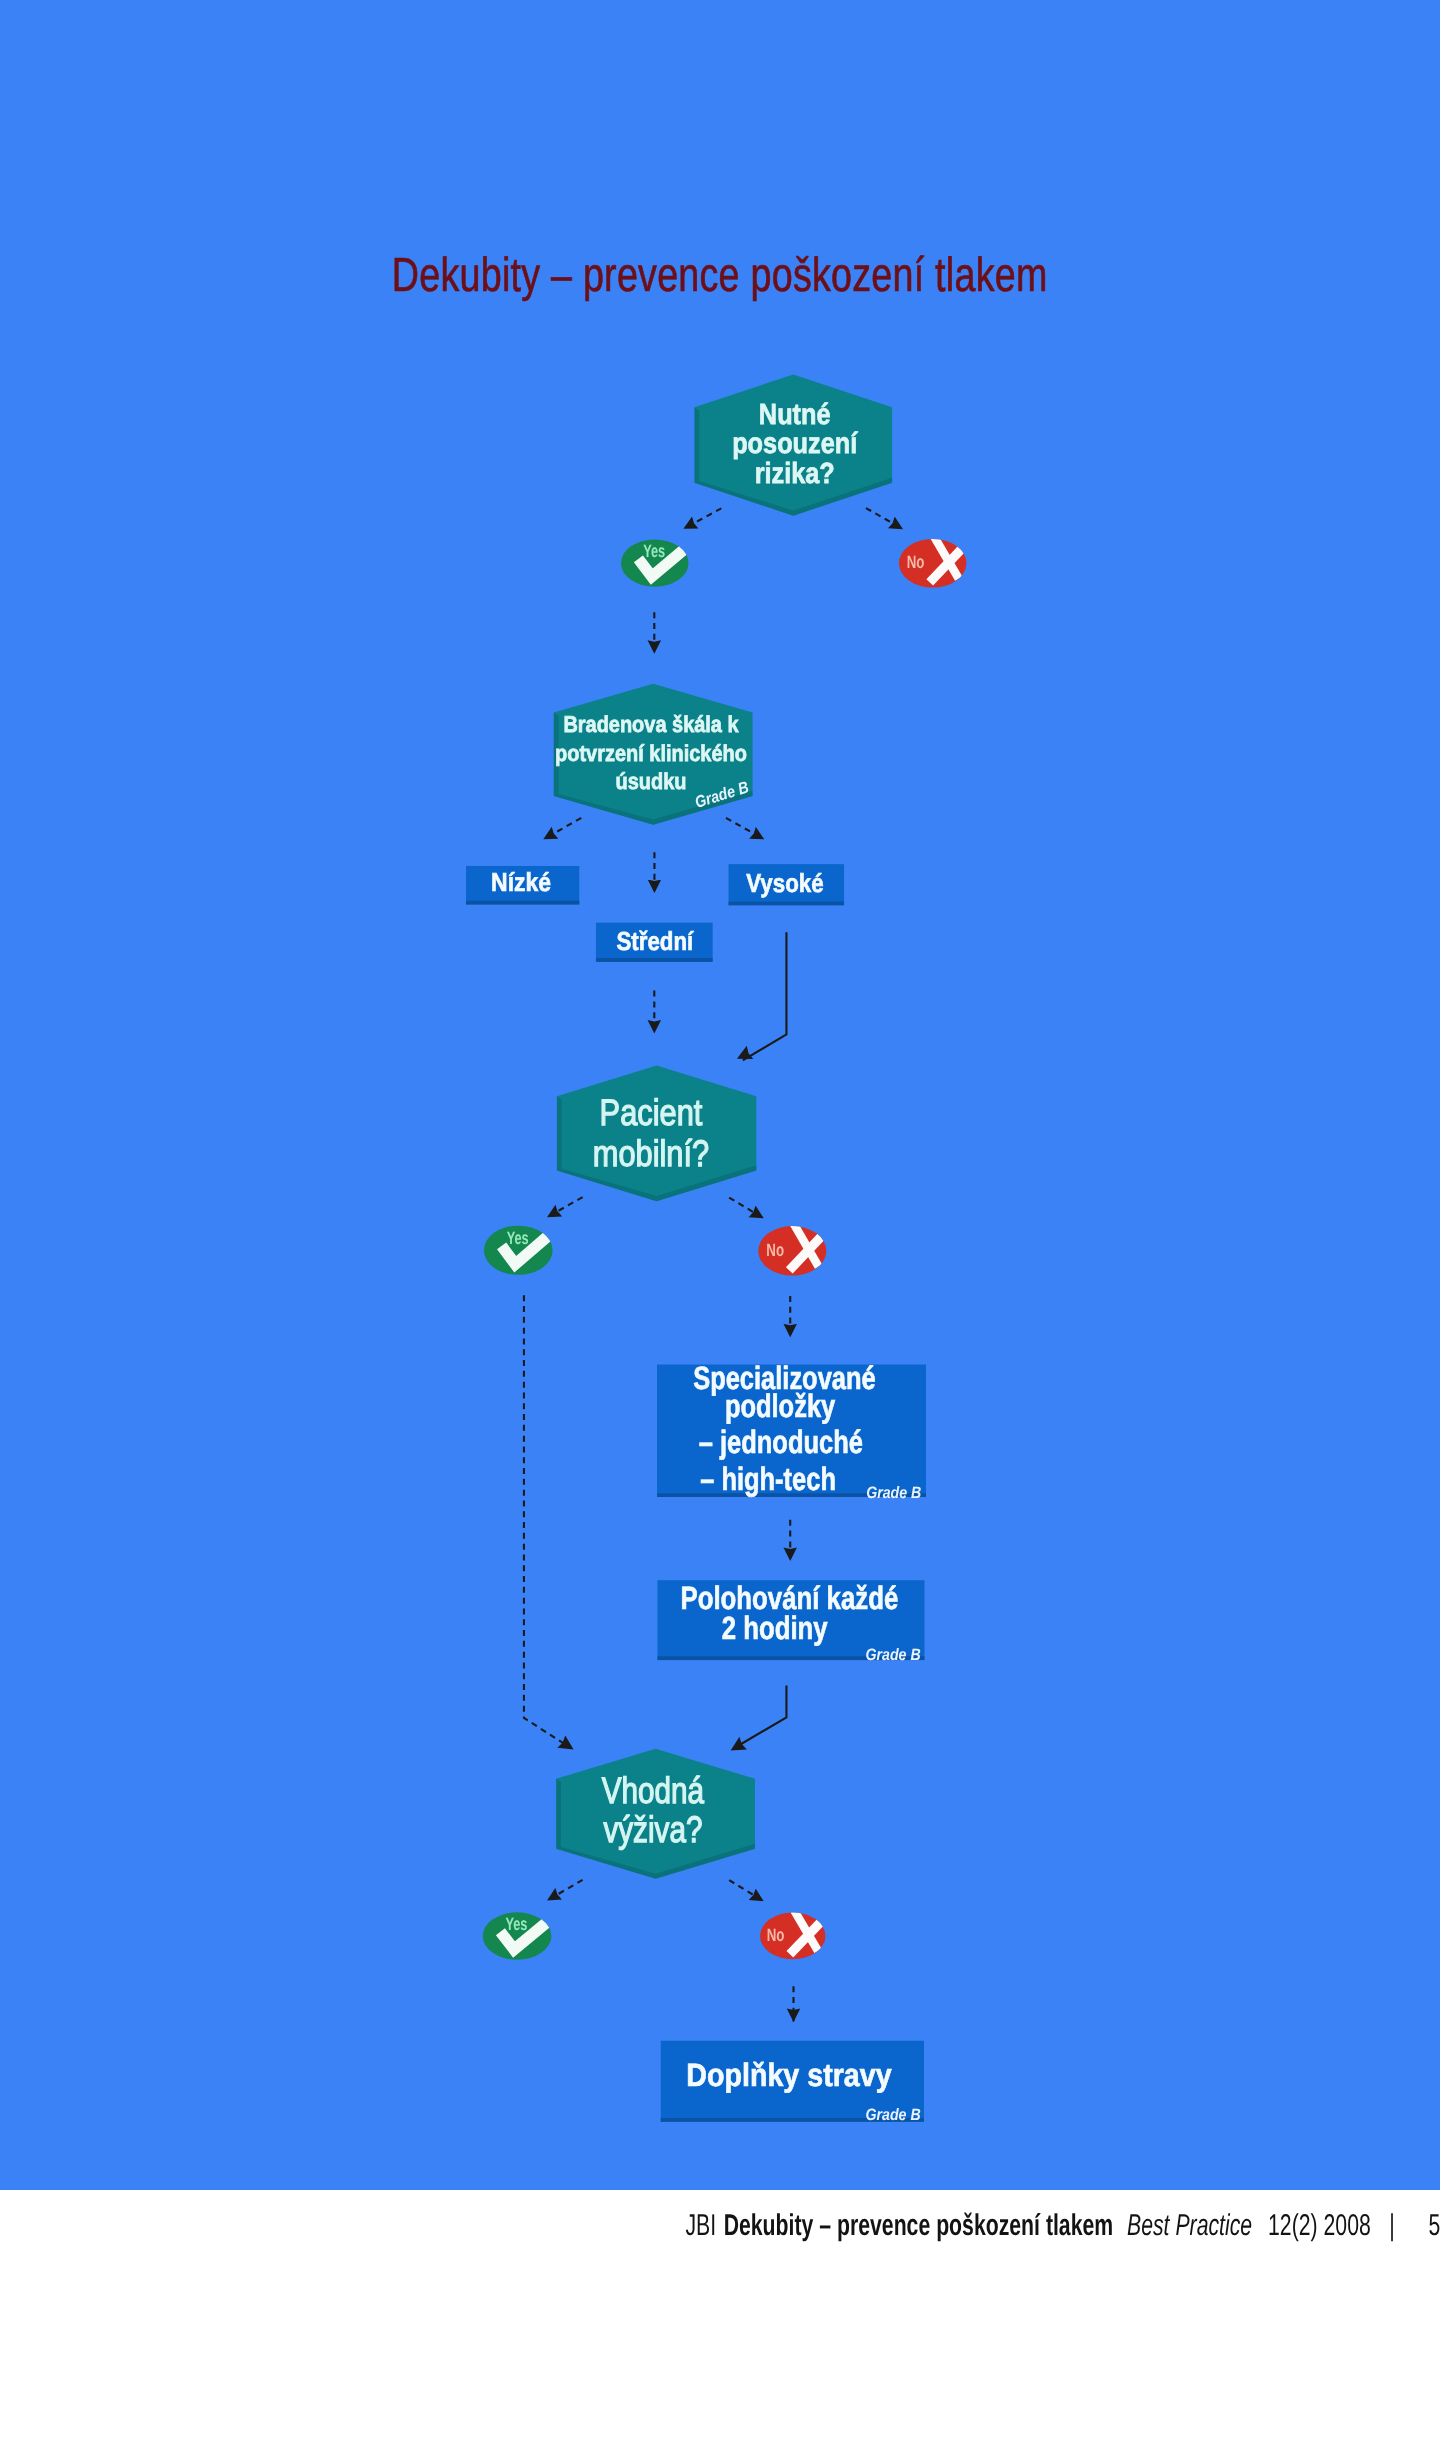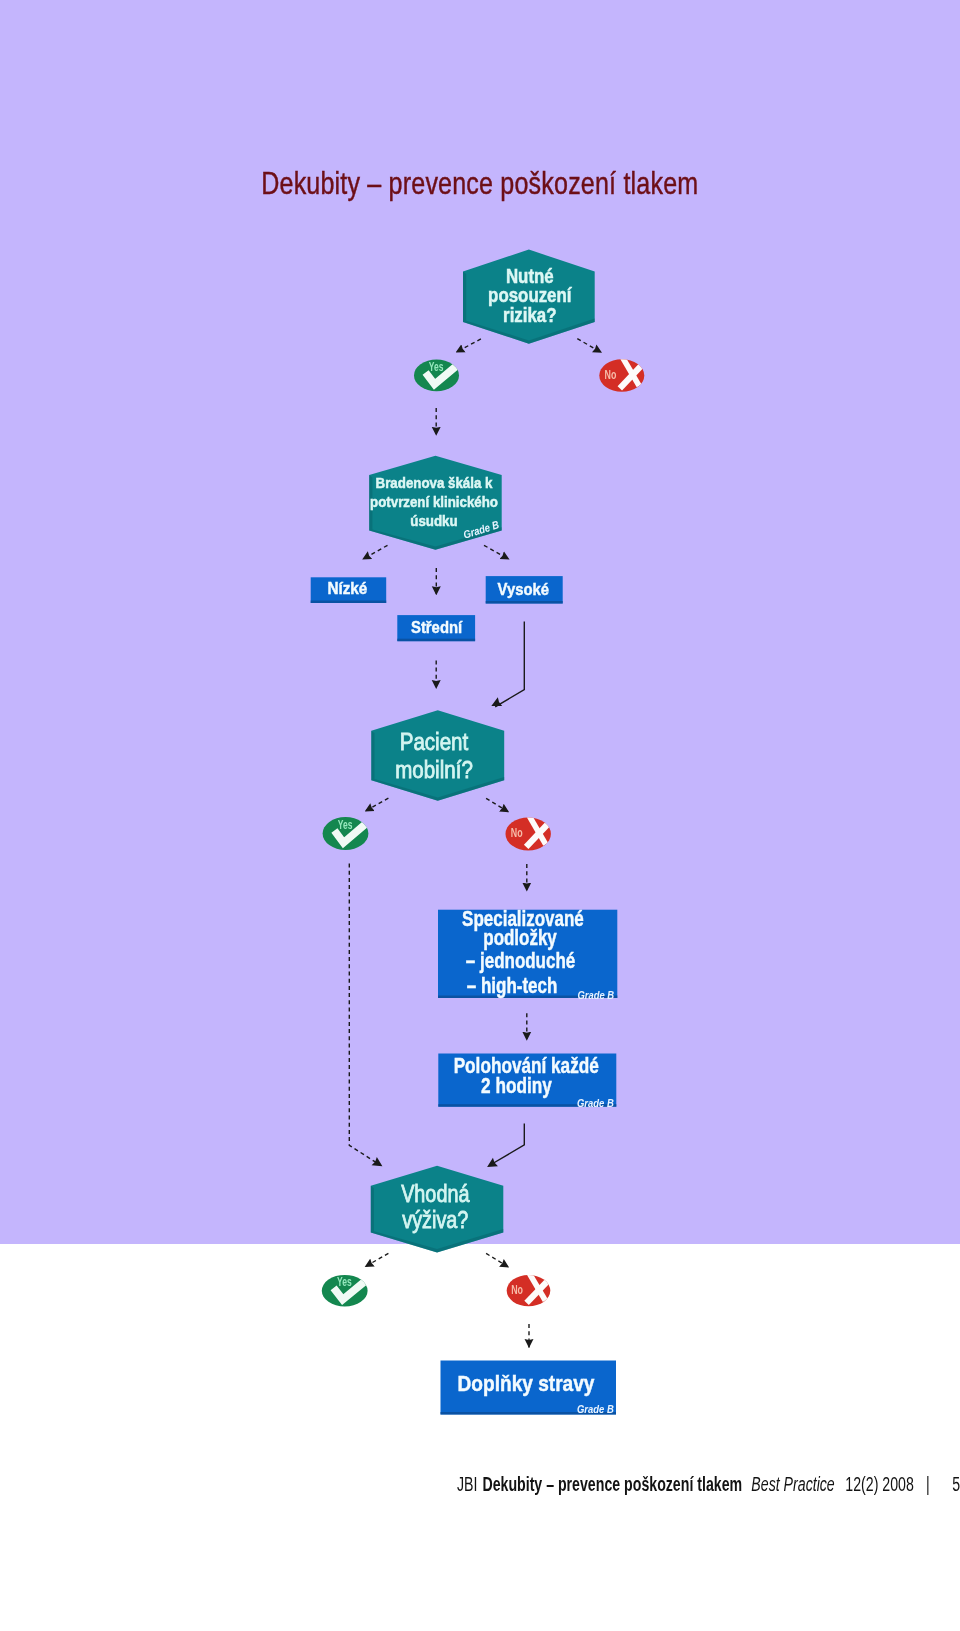--- a/index.html
+++ b/index.html
@@ -1,19 +1,19 @@
 <!DOCTYPE html>
 <html><head>
 <meta charset="utf-8">
 <title>Dekubity</title>
 <style>
   html,body{margin:0;padding:0;background:#ffffff;}
   body{width:960px;height:1631px;position:relative;overflow:hidden;
        font-family:"Liberation Sans",sans-serif;}
-  .page{position:absolute;left:0;top:0;width:960px;height:1244px;background:#c4b5fd;}
+  .page{position:absolute;left:0;top:0;width:960px;height:1460px;background:#3b82f6;}
 
   #title{position:absolute;left:0;top:172.2px;width:960px;text-align:center;
          color:#6d0f17;font-size:32px;font-weight:400;line-height:23px;}
   #title .inner{display:inline-block;transform:scaleX(0.784);transform-origin:50% 50%;
                 letter-spacing:0.22px;-webkit-text-stroke:0.45px #6d0f17;}
 
   #chart{position:absolute;left:0;top:0;width:960px;height:1631px;display:block;}
 
   #footer{position:absolute;left:456.9px;top:1477px;
           font-size:20px;color:#131313;white-space:nowrap;line-height:14.2px;

